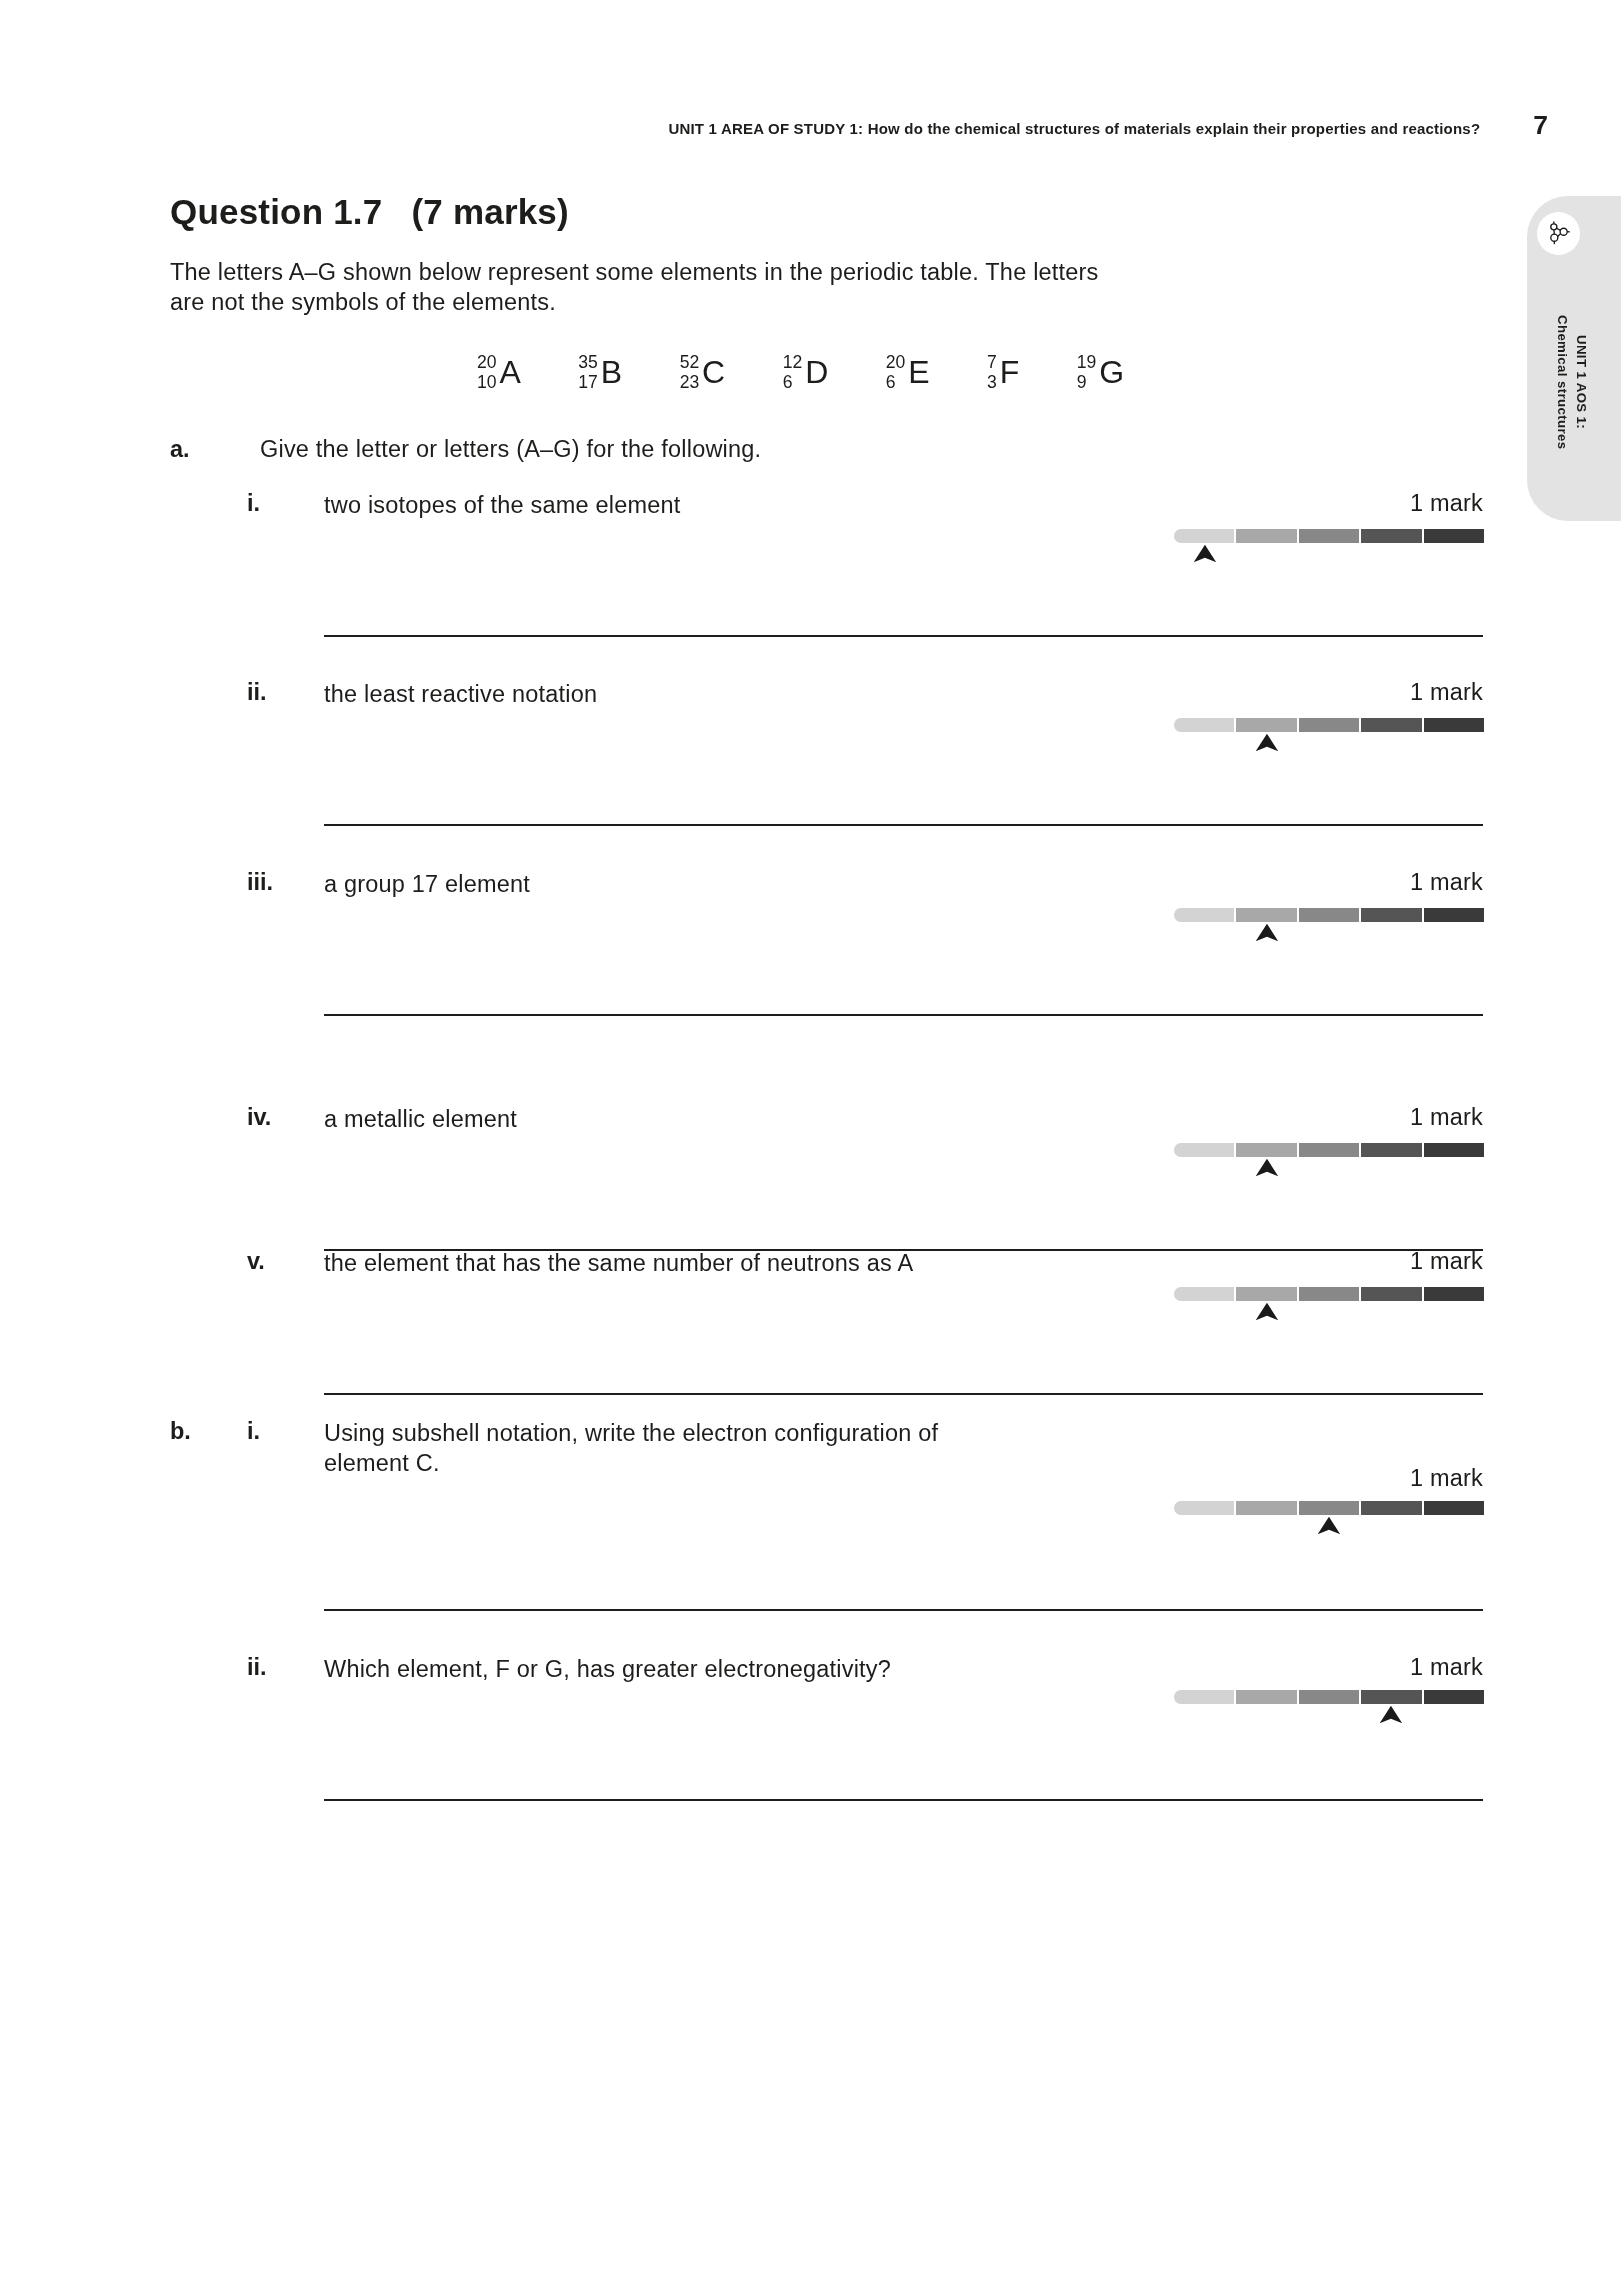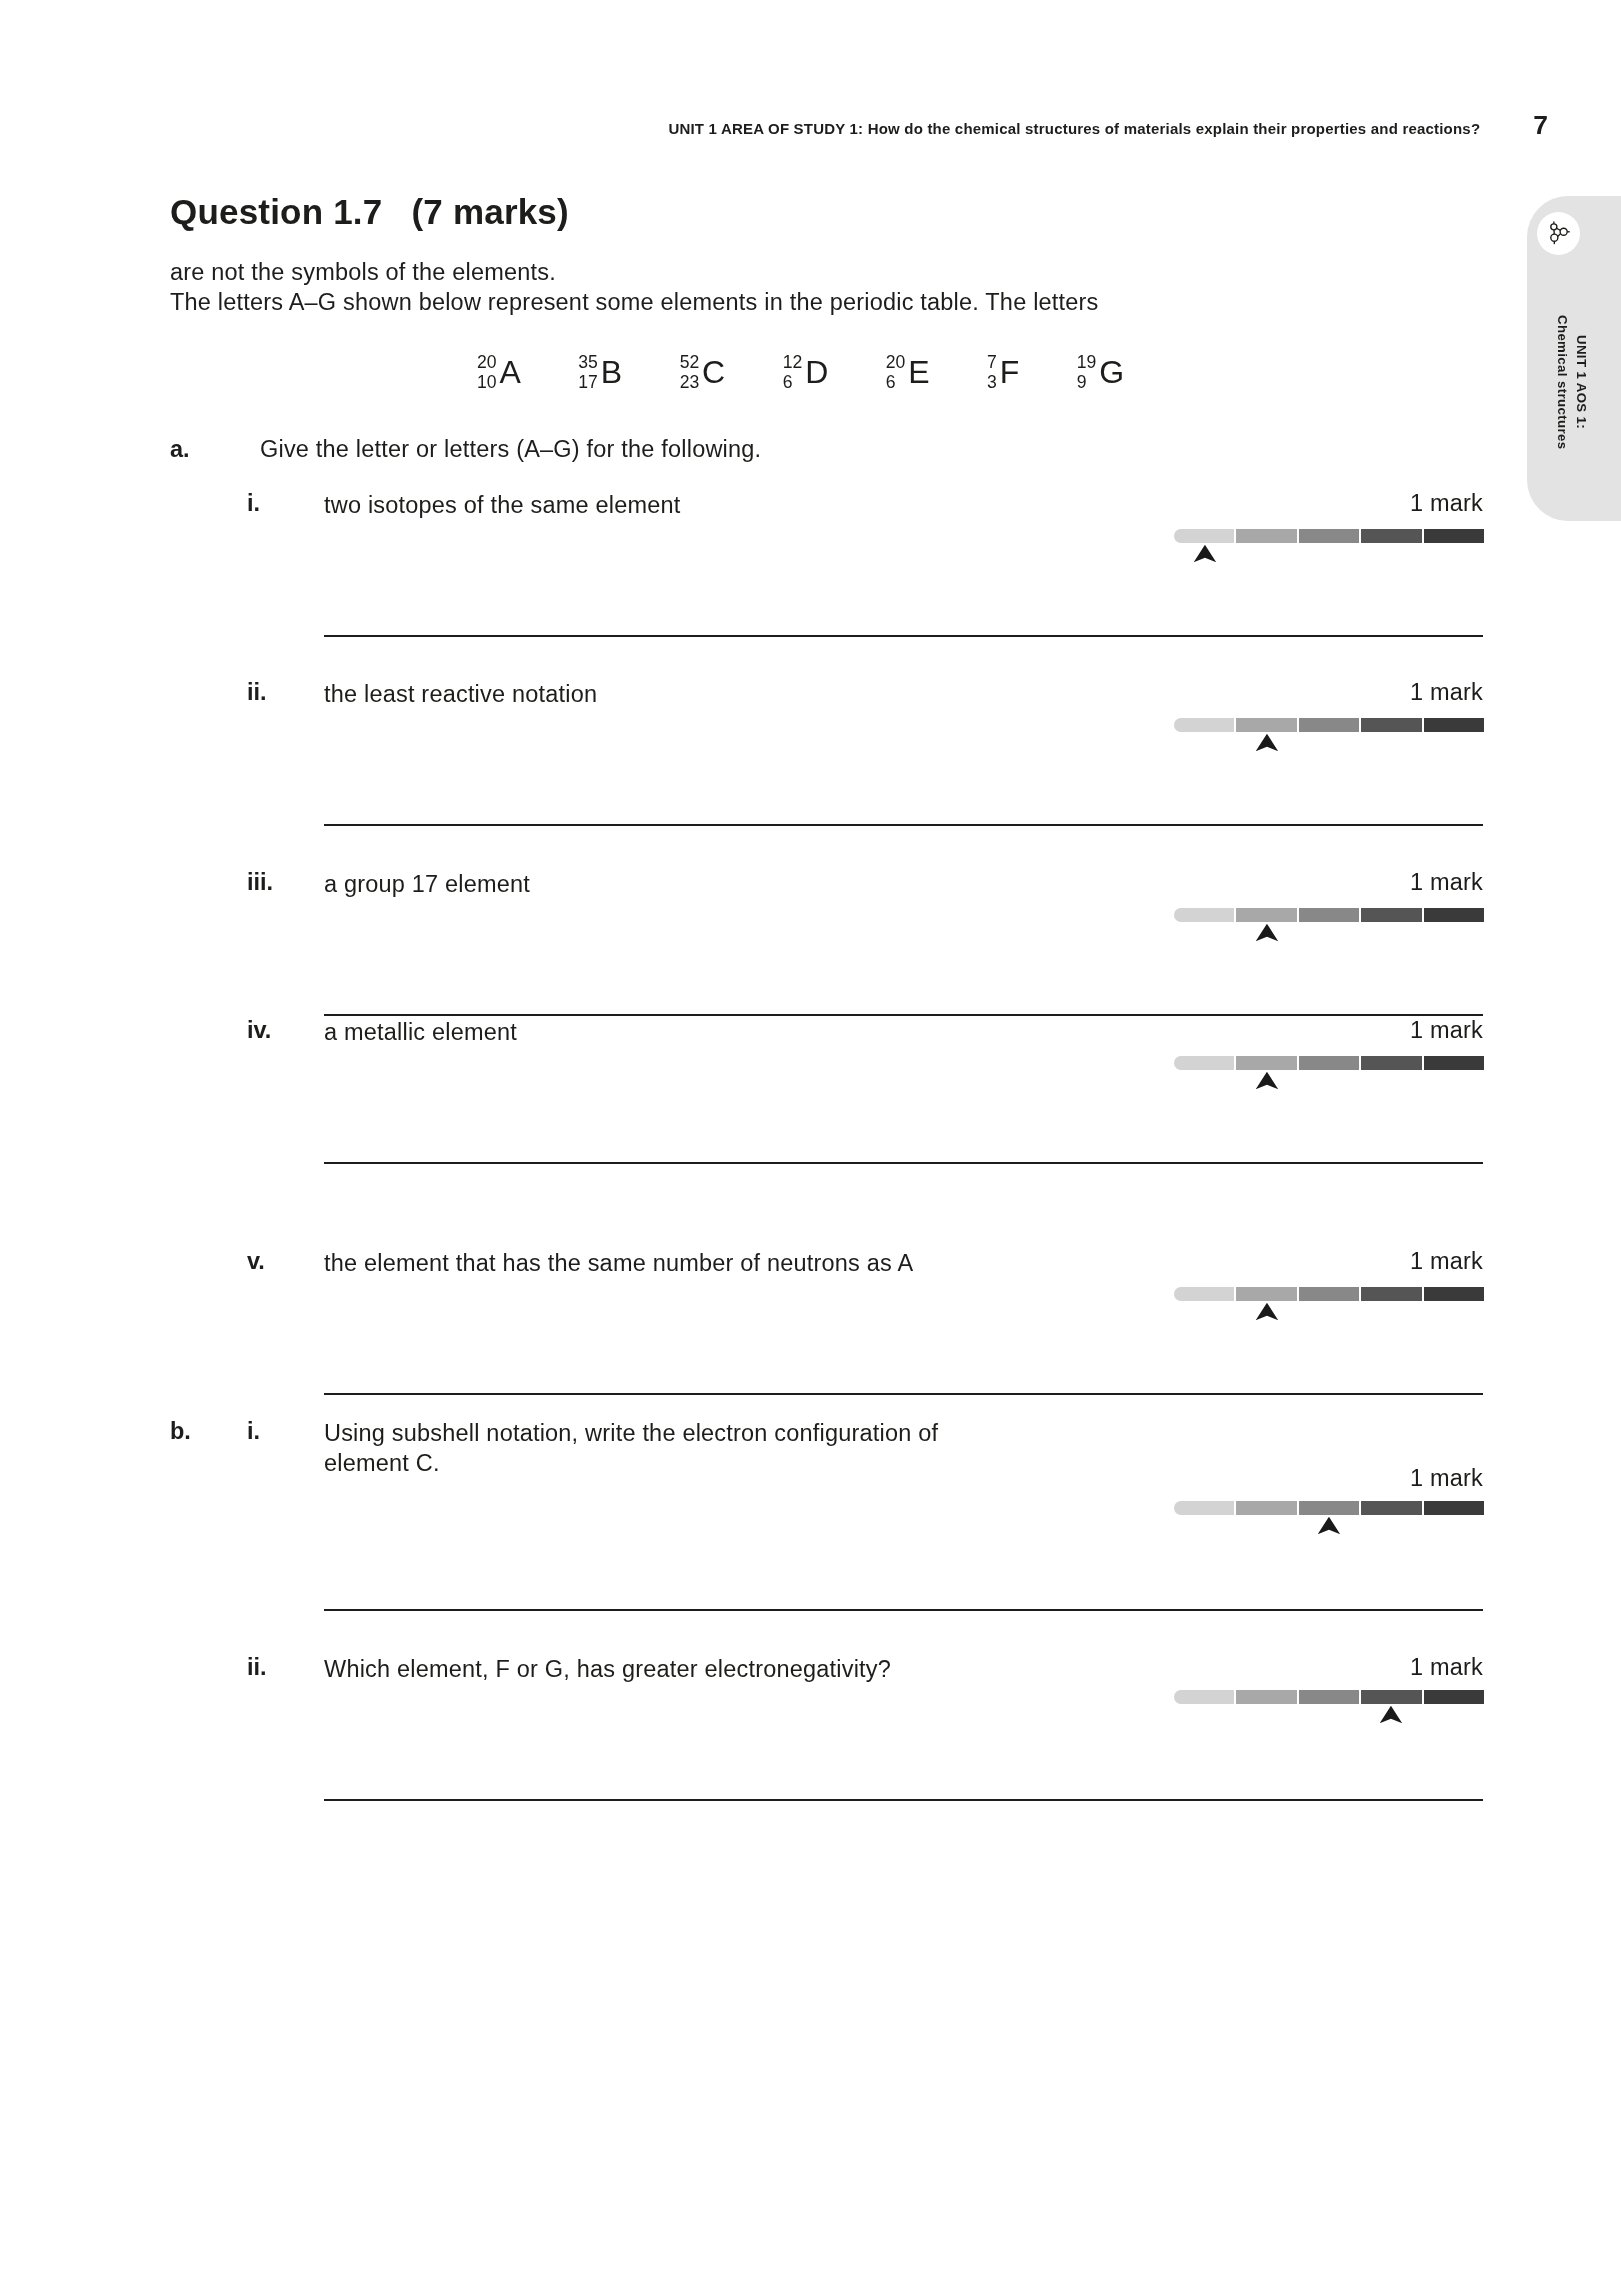--- a/index.html
+++ b/index.html
@@ -63,21 +63,21 @@
   .meter .pointer { position:absolute; top:15.7px; width:22.5px; height:17.6px; background:#1a1a1a;
     clip-path:polygon(50% 0%, 100% 100%, 50% 74%, 0% 100%); }
 
   
   .answer-line { position:absolute; left:154px; right:0; top:145px; border-top:2px solid #1d1d1b; }
   .item-b1 .answer-line { top:191px; }
 
   .tops-i   { top:490px;  height:157px; }
   .tops-ii  { top:679px;  height:157px; }
   .tops-iii { top:869px;  height:157px; }
-  .tops-iv  { top:1017px; height:157px; }
+  .tops-iv  { top:1104px; height:157px; }
   .tops-v   { top:1248px; height:157px; }
   .tops-b1  { top:1418px; height:206px; }
   .tops-b2  { top:1654px; height:157px; }
 </style>
 </head>
 <body>
 
 <div class="page">
 
   <div class="page-header">
@@ -104,22 +104,22 @@
       <span>Chemical structures</span>
     </div>
   </div>
 
   <div class="q-title">
     <span>Question 1.7</span>
     <span>(7 marks)</span>
   </div>
 
   <div class="intro">
+    <span>The letters A–G shown below represent some elements in the periodic table. The letters</span>
     <span>are not the symbols of the elements.</span>
-    <span>The letters A–G shown below represent some elements in the periodic table. The letters</span>
   </div>
 
   <div class="isotopes">
     <div class="isotope">
       <span class="iso-nums">
           <span>20</span>
           <span>10</span>
         </span>
       <span class="iso-sym">A</span>
     </div>

